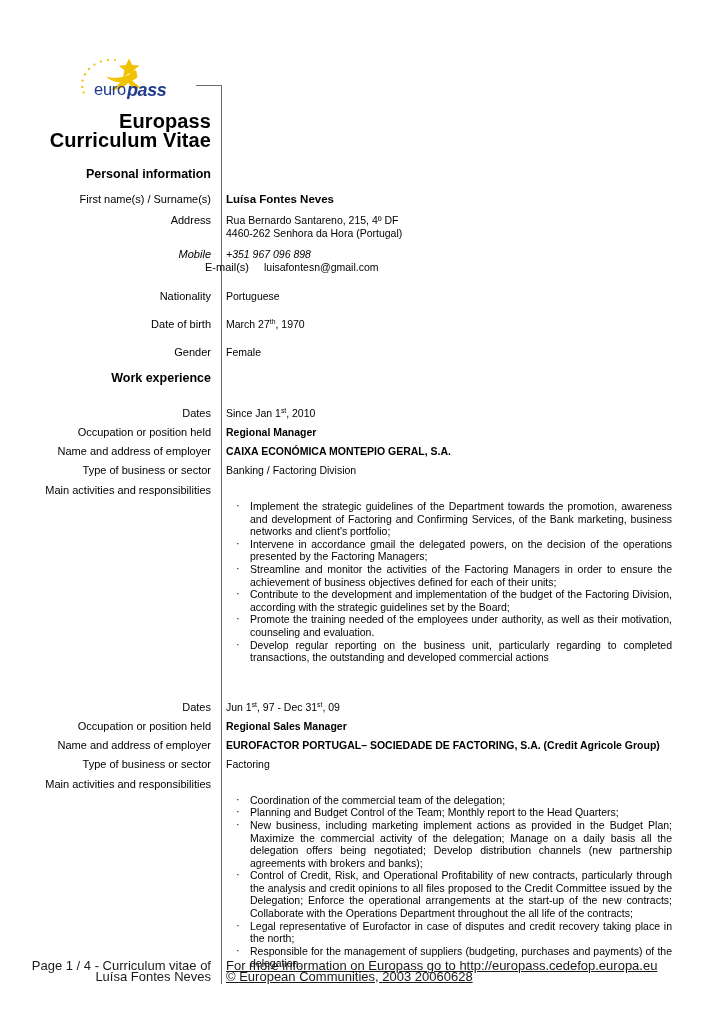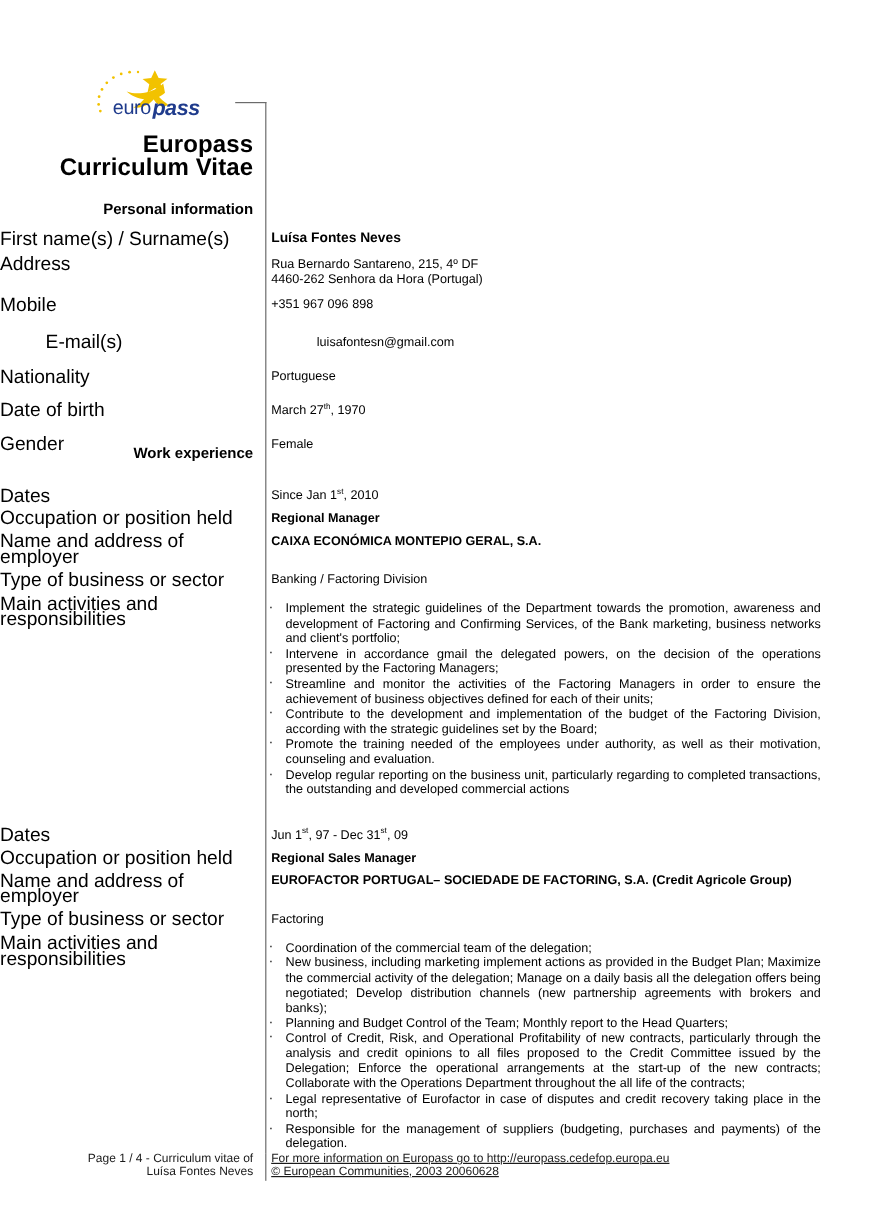--- a/index.html
+++ b/index.html
@@ -54,24 +54,24 @@
   .row {
     position: relative;
     display: flex;
     align-items: flex-start;
     width: 725px;
     box-sizing: border-box;
   }
   .lbl {
     width: 217px;
     flex: 0 0 217px;
-    text-align: left;
+    text-align: right;
     padding-right: 6px;
     box-sizing: border-box;
-    font-size: 16px;
+    font-size: 11px;
     line-height: 13px;
     color: #000;
   }
   .val {
     flex: 1 1 auto;
     padding-left: 9px;
     box-sizing: border-box;
     font-size: 10.5px;
     line-height: 13px;
     padding-right: 37px;
@@ -109,21 +109,21 @@
   .b { font-weight: bold; }
 
   sup {
     font-size: 6.8px;
     vertical-align: super;
     line-height: 0;
   }
 
   
   ul.bl {
-    margin: 4px;
+    margin: 16px;
     padding: 0;
     list-style: none;
   }
   ul.bl li {
     position: relative;
     padding-left: 14px;
     margin: 0 0 0 0;
     text-align: justify;
     font-size: 10.5px;
     line-height: 12.6px;
@@ -144,21 +144,21 @@
   }
 
   
   .footer {
     position: absolute;
     left: 0;
     top: 961px;
     width: 725px;
     display: flex;
     align-items: flex-end;
-    font-size: 10px;
+    font-size: 13px;
     line-height: 10.5px;
     color: #1a1a1a;
   }
   .footer-left {
     width: 217px;
     flex: 0 0 217px;
     text-align: right;
     padding-right: 6px;
     box-sizing: border-box;
   }
@@ -230,21 +230,21 @@
     </div>
 
     <div class="row" style="margin-bottom:8px;">
       <div class="lbl">Address</div>
       <div class="val">
         <div>Rua Bernardo Santareno, 215, 4º DF</div>
         <div>4460-262 Senhora da Hora (Portugal)</div>
       </div>
     </div>
 
-    <div class="row" style="margin-bottom:18px;">
+    <div class="row" style="margin-bottom:0;font-style:italic;">
       <div class="lbl">Mobile</div>
       <div class="val">+351 967 096 898</div>
     </div>
 
     <div class="row" style="margin-bottom:16px;padding-left:38px;">
       <div class="lbl">E-mail(s)</div>
       <div class="val">luisafontesn@gmail.com</div>
     </div>
 
     <div class="row" style="margin-bottom:15px;">
@@ -325,22 +325,22 @@
       <div class="row" style="margin-bottom:7px;">
         <div class="lbl">Type of business or sector</div>
         <div class="val">Factoring</div>
       </div>
 
       <div class="row">
         <div class="lbl">Main activities and responsibilities</div>
         <div class="bul-val">
           <ul class="bl">
             <li>Coordination of the commercial team of the delegation;</li>
+            <li>Planning and Budget Control of the Team; Monthly report to the Head Quarters;</li>
             <li>New business, including marketing implement actions as provided in the Budget Plan; Maximize the commercial activity of the delegation; Manage on a daily basis all the delegation offers being negotiated; Develop distribution channels (new partnership agreements with brokers and banks);</li>
-            <li>Planning and Budget Control of the Team; Monthly report to the Head Quarters;</li>
             <li>Control of Credit, Risk, and Operational Profitability of new contracts, particularly through the analysis and credit opinions to all files proposed to the Credit Committee issued by the Delegation; Enforce the operational arrangements at the start-up of the new contracts; Collaborate with the Operations Department throughout the all life of the contracts;</li>
             <li>Legal representative of Eurofactor in case of disputes and credit recovery taking place in the north;</li>
             <li>Responsible for the management of suppliers (budgeting, purchases and payments) of the delegation.</li>
           </ul>
         </div>
       </div>
     </div>
   </div>
 
   <div class="footer-rule"></div>

